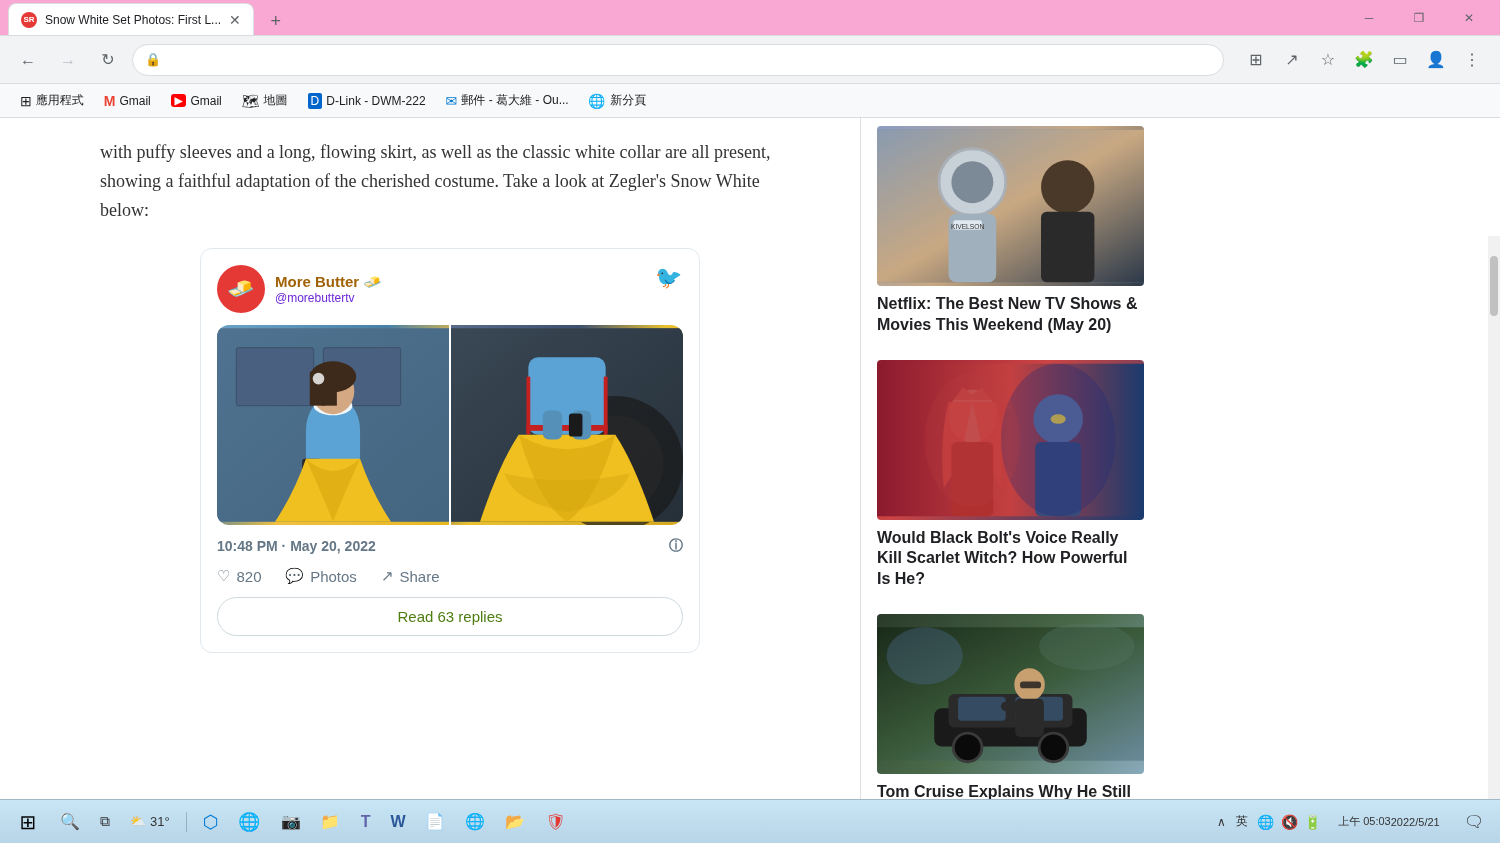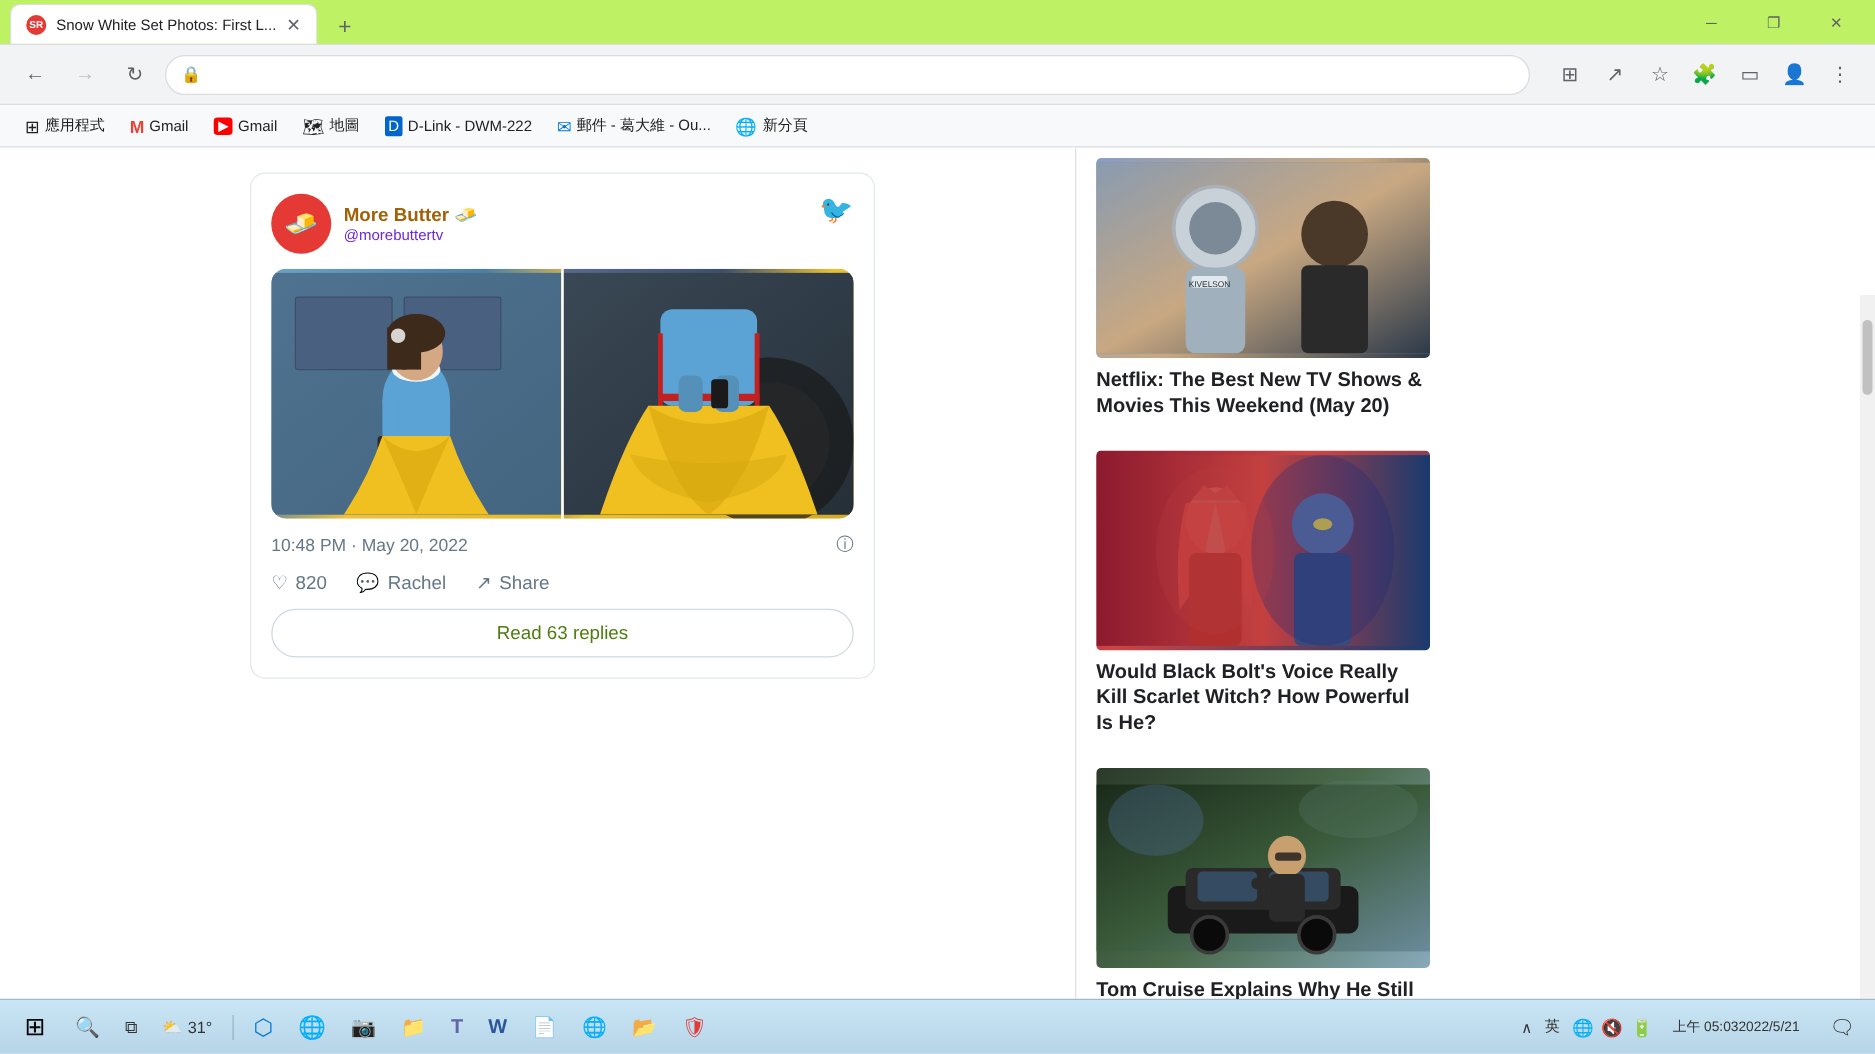--- a/index.html
+++ b/index.html
@@ -3,21 +3,21 @@
   <meta charset="utf-8">
   <style>
     * { margin: 0; padding: 0; box-sizing: border-box; }
     body { font-family: 'Segoe UI', Arial, sans-serif; background: #fff; overflow: hidden; width: 1500px; height: 843px; }
 
     
     .browser-frame { width: 100%; height: 843px; display: flex; flex-direction: column; }
 
     
     .title-bar {
-      background: #bef264;
+      background: #f9a8d4;
       height: 36px;
       display: flex;
       align-items: center;
       padding: 0 8px;
       border-bottom: 1px solid #dadce0;
     }
     .tab-bar {
       display: flex;
       align-items: flex-end;
       height: 100%;
@@ -161,21 +161,21 @@
     .tweet-img-left {
       background: linear-gradient(135deg, #6ba3c7 0%, #4a7fa5 40%, #f0c040 60%, #e8b820 100%);
       position: relative;
       overflow: hidden;
     }
     .tweet-img-right {
       background: linear-gradient(135deg, #5a6a8a 0%, #3d4f6e 30%, #e8c030 50%, #d4a820 100%);
       position: relative;
       overflow: hidden;
     }
-    .tweet-timestamp { font-size: 14px; color: #657786; margin-bottom: 12px; display: flex; justify-content: space-between; align-items: center; }
+    .tweet-timestamp { font-size: 14px; color: #657786; margin-bottom: 12px; display: flex; justify-content: space-between; align-items: center; font-weight: bold; }
     .tweet-actions { display: flex; gap: 24px; align-items: center; }
     .tweet-action { display: flex; align-items: center; gap: 6px; color: #657786; font-size: 15px; cursor: pointer; }
     .tweet-read-replies {
       border: 1px solid #cfd9de;
       border-radius: 20px;
       padding: 10px;
       text-align: center;
       color: #4d7c0f;
       font-size: 15px;
       cursor: pointer;
@@ -359,20 +359,25 @@
     </div>
     <div class="bookmark-item">
       <span style="font-size:14px;">🌐</span>
       <span>新分頁</span>
     </div>
   </div>
 
   <div class="page-content" style="position:relative;">
 
     <div class="main-area">
+      <p class="article-text">
+        <span>with puffy sleeves and a long, flowing skirt, as well as the classic white collar are all present,</span><br>
+        <span>showing a faithful adaptation of the cherished costume. Take a look at Zegler's Snow White</span><br>
+        <span>below:</span>
+      </p>
 
       <div class="tweet-embed">
         <div class="tweet-header">
           <div class="tweet-user">
             <div class="tweet-avatar">
               <span>🧈</span>
             </div>
             <div>
               <div class="tweet-name">More Butter 🧈</div>
               <div class="tweet-handle">@morebuttertv</div>
@@ -460,21 +465,21 @@
           <span style="color:#657786; cursor:pointer;">ⓘ</span>
         </div>
 
         <div class="tweet-actions">
           <div class="tweet-action liked">
             <span>♡</span>
             <span>820</span>
           </div>
           <div class="tweet-action">
             <span>💬</span>
-            <span>Rachel</span>
+            <span>Photos</span>
           </div>
           <div class="tweet-action">
             <span>↗</span>
             <span>Share</span>
           </div>
         </div>
 
         <div class="tweet-read-replies">
           <span>Read 63 replies</span>
         </div>

